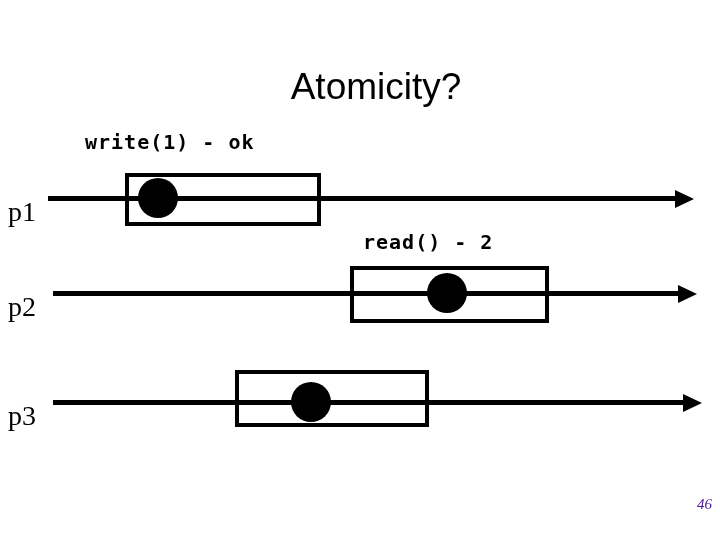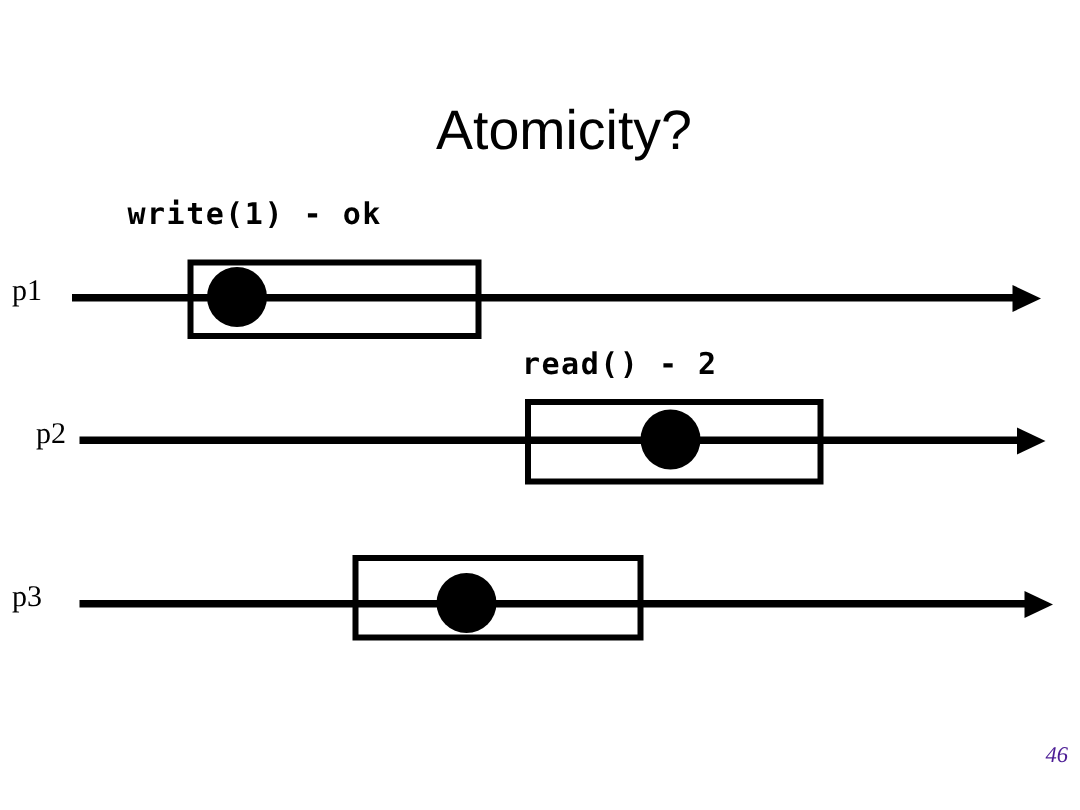--- a/index.html
+++ b/index.html
@@ -29,23 +29,24 @@
     font-family: "DejaVu Sans Mono", "Liberation Mono", monospace;
     font-weight: bold;
     font-size: 20px;
     letter-spacing: 1px;
     white-space: pre;
     color: #000000;
   }
   .proc-label {
     position: absolute;
     font-family: "Liberation Serif", serif;
-    font-size: 20px;
+    font-size: 28px;
     line-height: 1;
     color: #000000;
+    margin-top: 14px;
   }
   .tl-line {
     position: absolute;
     height: 5px;
     background: #000000;
   }
   .arrowhead {
     position: absolute;
     width: 0;
     height: 0;
@@ -85,22 +86,22 @@
 
   <h1 class="title">Atomicity?</h1>
 
   <div class="op-label" style="left:85px; top:130px">write(1) - ok</div>
   <div class="proc-label" style="left:8px; top:184px">p1</div>
   <div class="tl-line" style="left:48px; top:196px; width:631px"></div>
   <div class="arrowhead" style="left:675px; top:190px"></div>
   <div class="op-box" style="left:125px; top:173px; width:196px; height:53px"></div>
   <div class="dot" style="left:138px; top:178px"></div>
 
-  <div class="op-label" style="left:348px; top:230px">read() - 2</div>
-  <div class="proc-label" style="left:24px; top:279px">p2</div>
+  <div class="op-label" style="left:363px; top:230px">read() - 2</div>
+  <div class="proc-label" style="left:8px; top:279px">p2</div>
   <div class="tl-line" style="left:53px; top:291px; width:629px"></div>
   <div class="arrowhead" style="left:678px; top:285px"></div>
   <div class="op-box" style="left:350px; top:266px; width:199px; height:57px"></div>
   <div class="dot" style="left:427px; top:273px"></div>
 
   <div class="proc-label" style="left:8px; top:388px">p3</div>
   <div class="tl-line" style="left:53px; top:400px; width:634px"></div>
   <div class="arrowhead" style="left:683px; top:394px"></div>
   <div class="op-box" style="left:235px; top:370px; width:194px; height:57px"></div>
   <div class="dot" style="left:291px; top:382px"></div>

